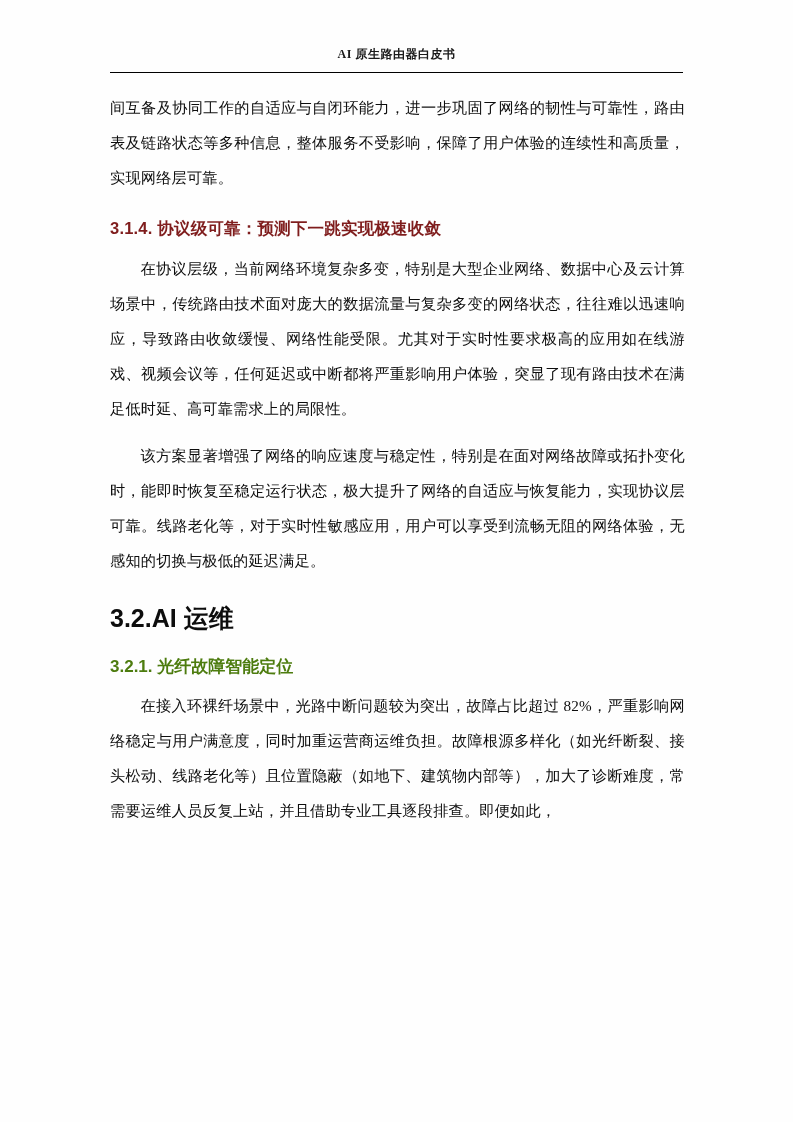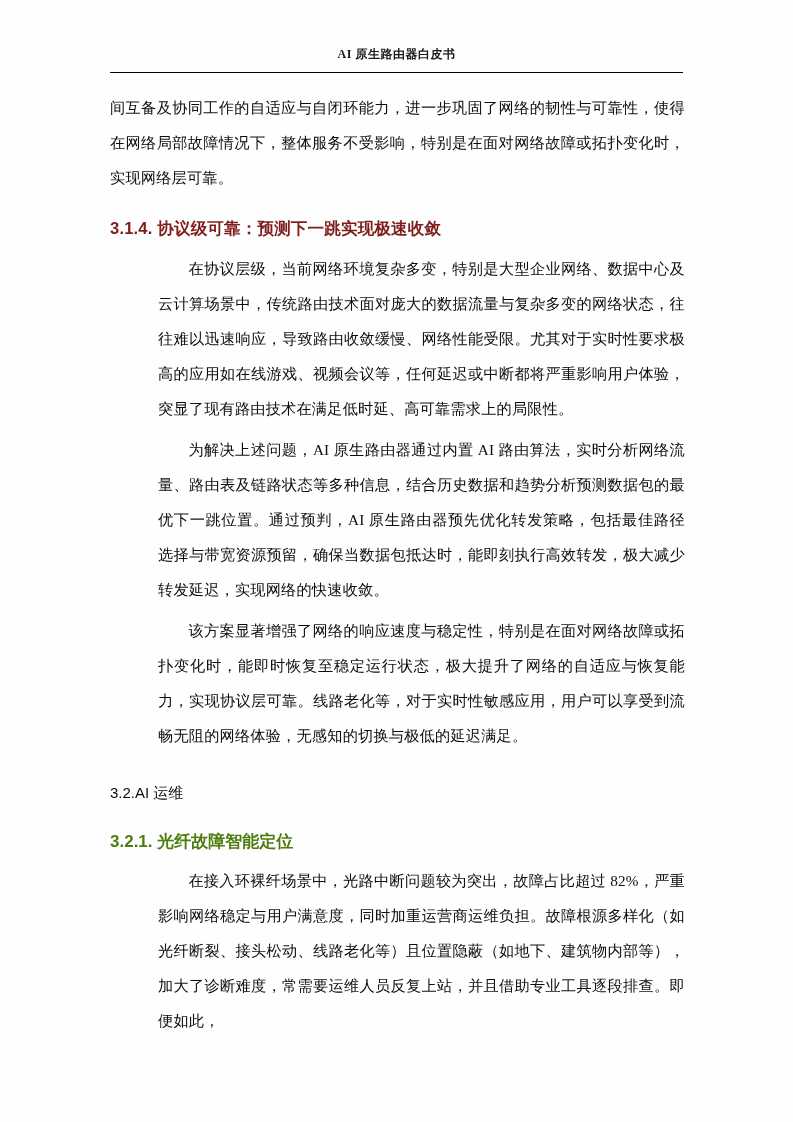--- a/index.html
+++ b/index.html
@@ -57,36 +57,35 @@
     font-family: "Liberation Serif", "DejaVu Serif", serif;
     font-size: 15.2px;
     line-height: 35px;
     text-align: justify;
     text-justify: inter-ideograph;
     color: #0d0d0d;
     letter-spacing: 0.2px;
   }
   p.indent {
     text-indent: 2em;
-    margin-left: 48px;
   }
   h3.heading {
     margin: 16px 0 6px 0;
     font-family: "Liberation Sans", "DejaVu Sans", sans-serif;
     font-size: 16.5px;
     font-weight: bold;
     line-height: 34px;
     color: #7f1d1d;
     letter-spacing: 0.2px;
   }
   h2.heading-major {
     margin: 22px 0 8px 0;
     font-family: "Liberation Sans", "DejaVu Sans", sans-serif;
-    font-size: 15px;
-    font-weight: normal;
+    font-size: 25px;
+    font-weight: bold;
     line-height: 36px;
     color: #0d0d0d;
   }
   h3.heading-sub {
     margin: 14px 0 4px 0;
     font-family: "Liberation Sans", "DejaVu Sans", sans-serif;
     font-size: 17px;
     font-weight: bold;
     line-height: 34px;
     color: #4d7c0f;
@@ -111,29 +110,28 @@
 
 <div class="page">
 
   <div class="header">
     <span class="header-title">AI 原生路由器白皮书</span>
   </div>
   <div class="header-rule"></div>
 
   <div class="content">
 
-    <p class="body-text">间互备及协同工作的自适应与自闭环能力，进一步巩固了网络的韧性与可靠性，使得在网络局部故障情况下，整体服务不受影响，特别是在面对网络故障或拓扑变化时，实现网络层可靠。</p>
+    <p class="body-text">间互备及协同工作的自适应与自闭环能力，进一步巩固了网络的韧性与可靠性，路由表及链路状态等多种信息，整体服务不受影响，保障了用户体验的连续性和高质量，实现网络层可靠。</p>
 
     <h3 class="heading">3.1.4. 协议级可靠：预测下一跳实现极速收敛</h3>
 
     <p class="body-text indent">在协议层级，当前网络环境复杂多变，特别是大型企业网络、数据中心及云计算场景中，传统路由技术面对庞大的数据流量与复杂多变的网络状态，往往难以迅速响应，导致路由收敛缓慢、网络性能受限。尤其对于实时性要求极高的应用如在线游戏、视频会议等，任何延迟或中断都将严重影响用户体验，突显了现有路由技术在满足低时延、高可靠需求上的局限性。</p>
 
     <div class="spacer-6"></div>
 
-    <p class="body-text indent">为解决上述问题，AI 原生路由器通过内置 AI 路由算法，实时分析网络流量、路由表及链路状态等多种信息，结合历史数据和趋势分析预测数据包的最优下一跳位置。通过预判，AI 原生路由器预先优化转发策略，包括最佳路径选择与带宽资源预留，确保当数据包抵达时，能即刻执行高效转发，极大减少转发延迟，实现网络的快速收敛。</p>
 
     <div class="spacer-6"></div>
 
     <p class="body-text indent">该方案显著增强了网络的响应速度与稳定性，特别是在面对网络故障或拓扑变化时，能即时恢复至稳定运行状态，极大提升了网络的自适应与恢复能力，实现协议层可靠。线路老化等，对于实时性敏感应用，用户可以享受到流畅无阻的网络体验，无感知的切换与极低的延迟满足。</p>
 
     <h2 class="heading-major">3.2.AI 运维</h2>
 
     <h3 class="heading-sub">3.2.1. 光纤故障智能定位</h3>
 
     <p class="body-text indent">在接入环裸纤场景中，光路中断问题较为突出，故障占比超过 82%，严重影响网络稳定与用户满意度，同时加重运营商运维负担。故障根源多样化（如光纤断裂、接头松动、线路老化等）且位置隐蔽（如地下、建筑物内部等），加大了诊断难度，常需要运维人员反复上站，并且借助专业工具逐段排查。即便如此，</p>

